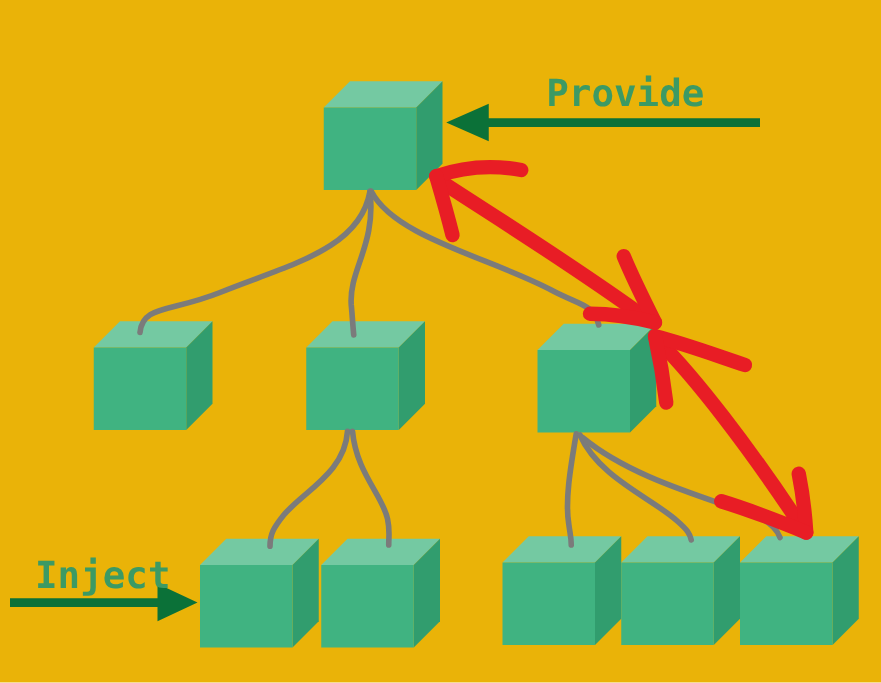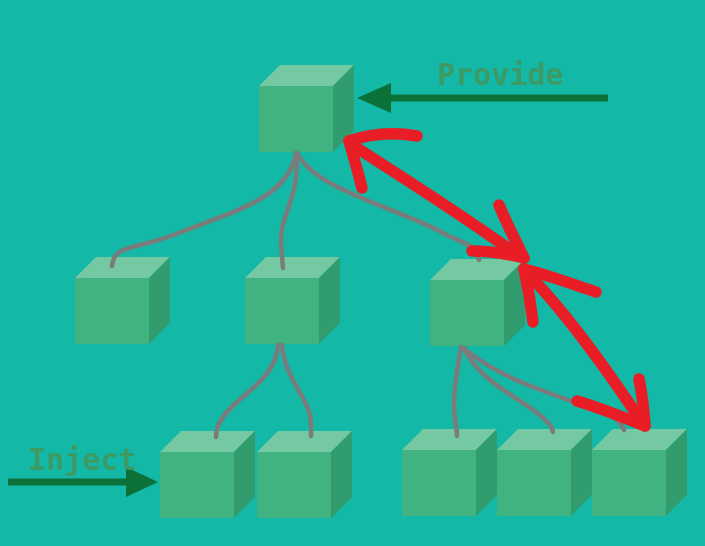--- a/index.html
+++ b/index.html
@@ -5,21 +5,21 @@
   html,body{margin:0;padding:0;background:#ffffff;}
   .stage{position:relative;width:705px;height:546px;background:#ffffff;overflow:hidden;
          font-family:"DejaVu Sans Mono","Liberation Mono",monospace;}
   svg{display:block;}
   text.diagram-label{font-family:"DejaVu Sans Mono","Liberation Mono",monospace;
                      font-size:30px;font-weight:bold;}
 </style>
 </head>
 <body>
 
-<div class="stage" style="background: #14b8a6;">
+<div class="stage" style="background: #eab308;">
   <svg id="diagram" width="705" height="546" viewBox="0 0 705 546">
     <g id="layer-cubes">
         <g>
           <polygon points="259,86 333,86 354,65 280,65" fill="#74c9a2"></polygon>
           <polygon points="333,86 354,65 354,131 333,152" fill="#319d6e"></polygon>
           <rect x="259" y="86" width="74" height="66" fill="#40b381"></rect>
         </g>
         <g>
           <polygon points="75,278 149,278 170,257 96,257" fill="#74c9a2"></polygon>
           <polygon points="149,278 170,257 170,323 149,344" fill="#319d6e"></polygon>

